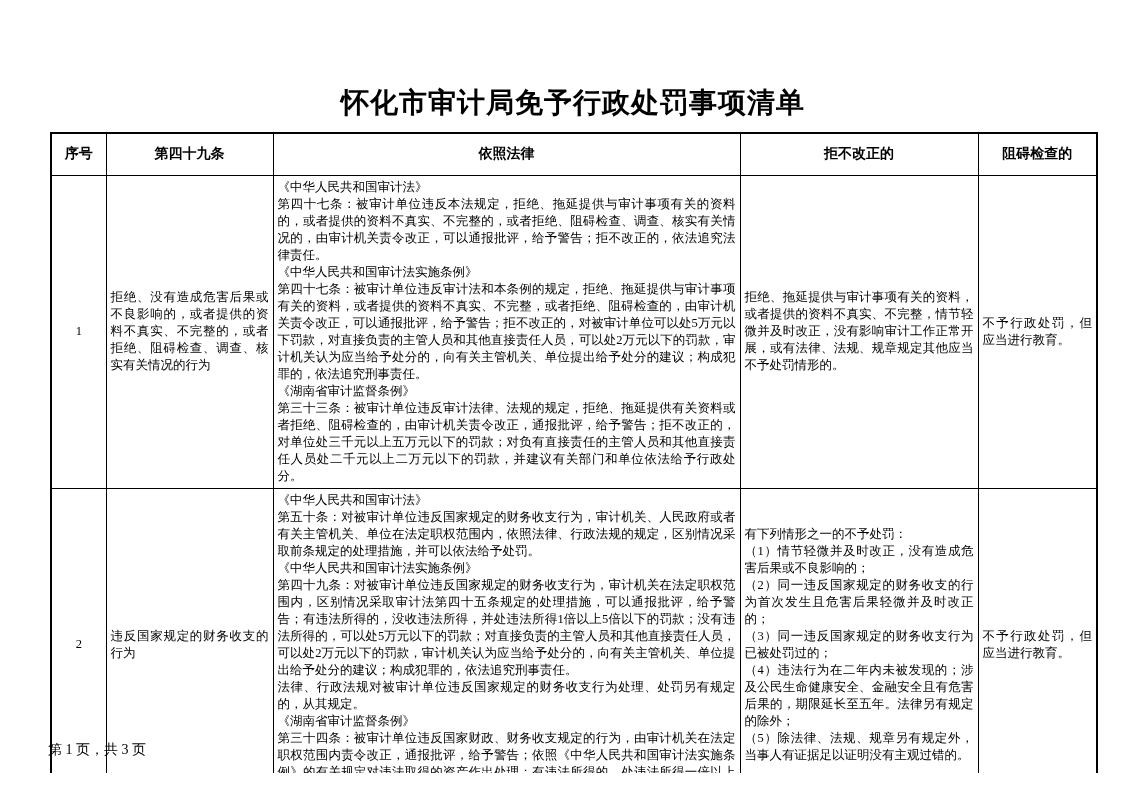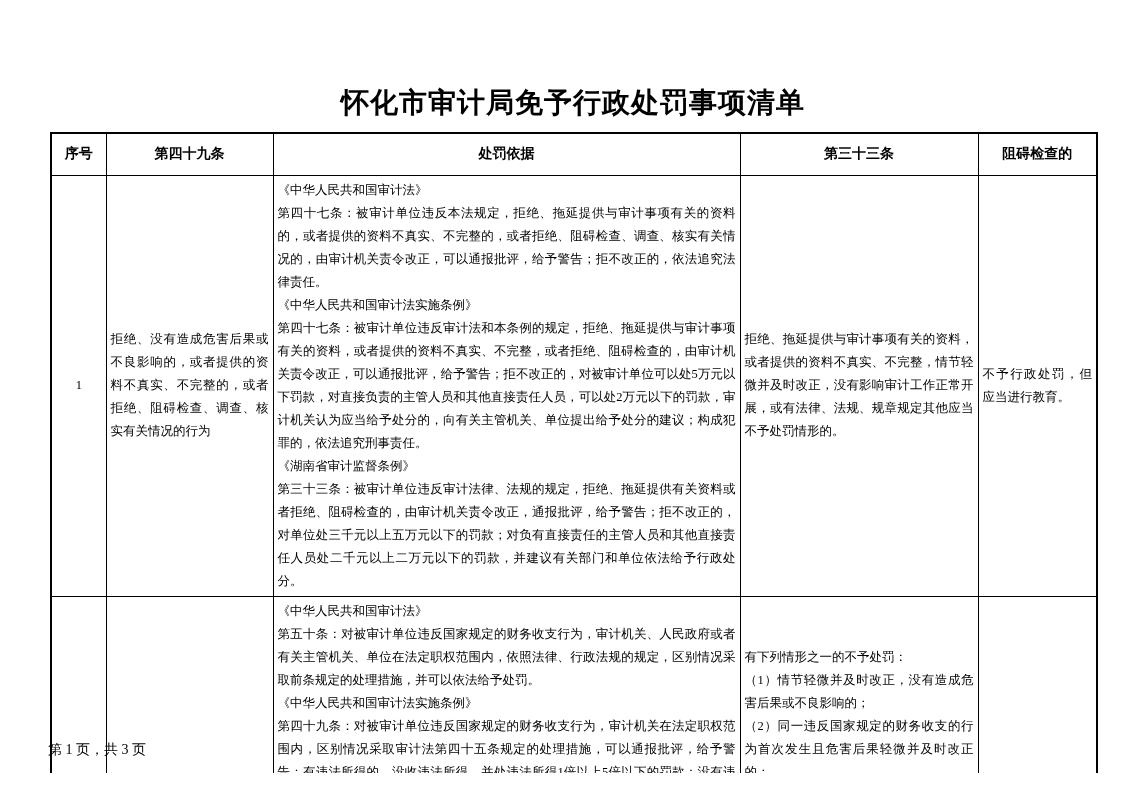--- a/index.html
+++ b/index.html
@@ -45,21 +45,21 @@
   }
   table.list-table th {
     height: 42px;
     font-size: 14px;
     font-weight: bold;
     text-align: center;
     padding: 4px;
   }
   table.list-table td {
     font-size: 12.5px;
-    line-height: 23px;
+    line-height: 17px;
     padding: 3px 4px;
   }
   tr.row-1 td { height: 252px; }
   tr.row-2 td { height: 271px; }
   td.c-no {
     text-align: center;
   }
   td.c-behavior,
   td.c-basis,
   td.c-conditions,
@@ -91,22 +91,22 @@
       <col style="width:55px">
       <col style="width:167px">
       <col style="width:467px">
       <col style="width:238px">
       <col style="width:119px">
     </colgroup>
     <thead>
       <tr>
         <th>序号</th>
         <th>第四十九条</th>
-        <th>处罚依据</th>
-        <th>第三十三条</th>
+        <th>依照法律</th>
+        <th>拒不改正的</th>
         <th>阻碍检查的</th>
       </tr>
     </thead>
     <tbody>
       <tr class="row-1">
         <td class="c-no">1</td>
         <td class="c-behavior">拒绝、没有造成危害后果或不良影响的，或者提供的资料不真实、不完整的，或者拒绝、阻碍检查、调查、核实有关情况的行为</td>
         <td class="c-basis">《中华人民共和国审计法》
 第四十七条：被审计单位违反本法规定，拒绝、拖延提供与审计事项有关的资料的，或者提供的资料不真实、不完整的，或者拒绝、阻碍检查、调查、核实有关情况的，由审计机关责令改正，可以通报批评，给予警告；拒不改正的，依法追究法律责任。
 《中华人民共和国审计法实施条例》

